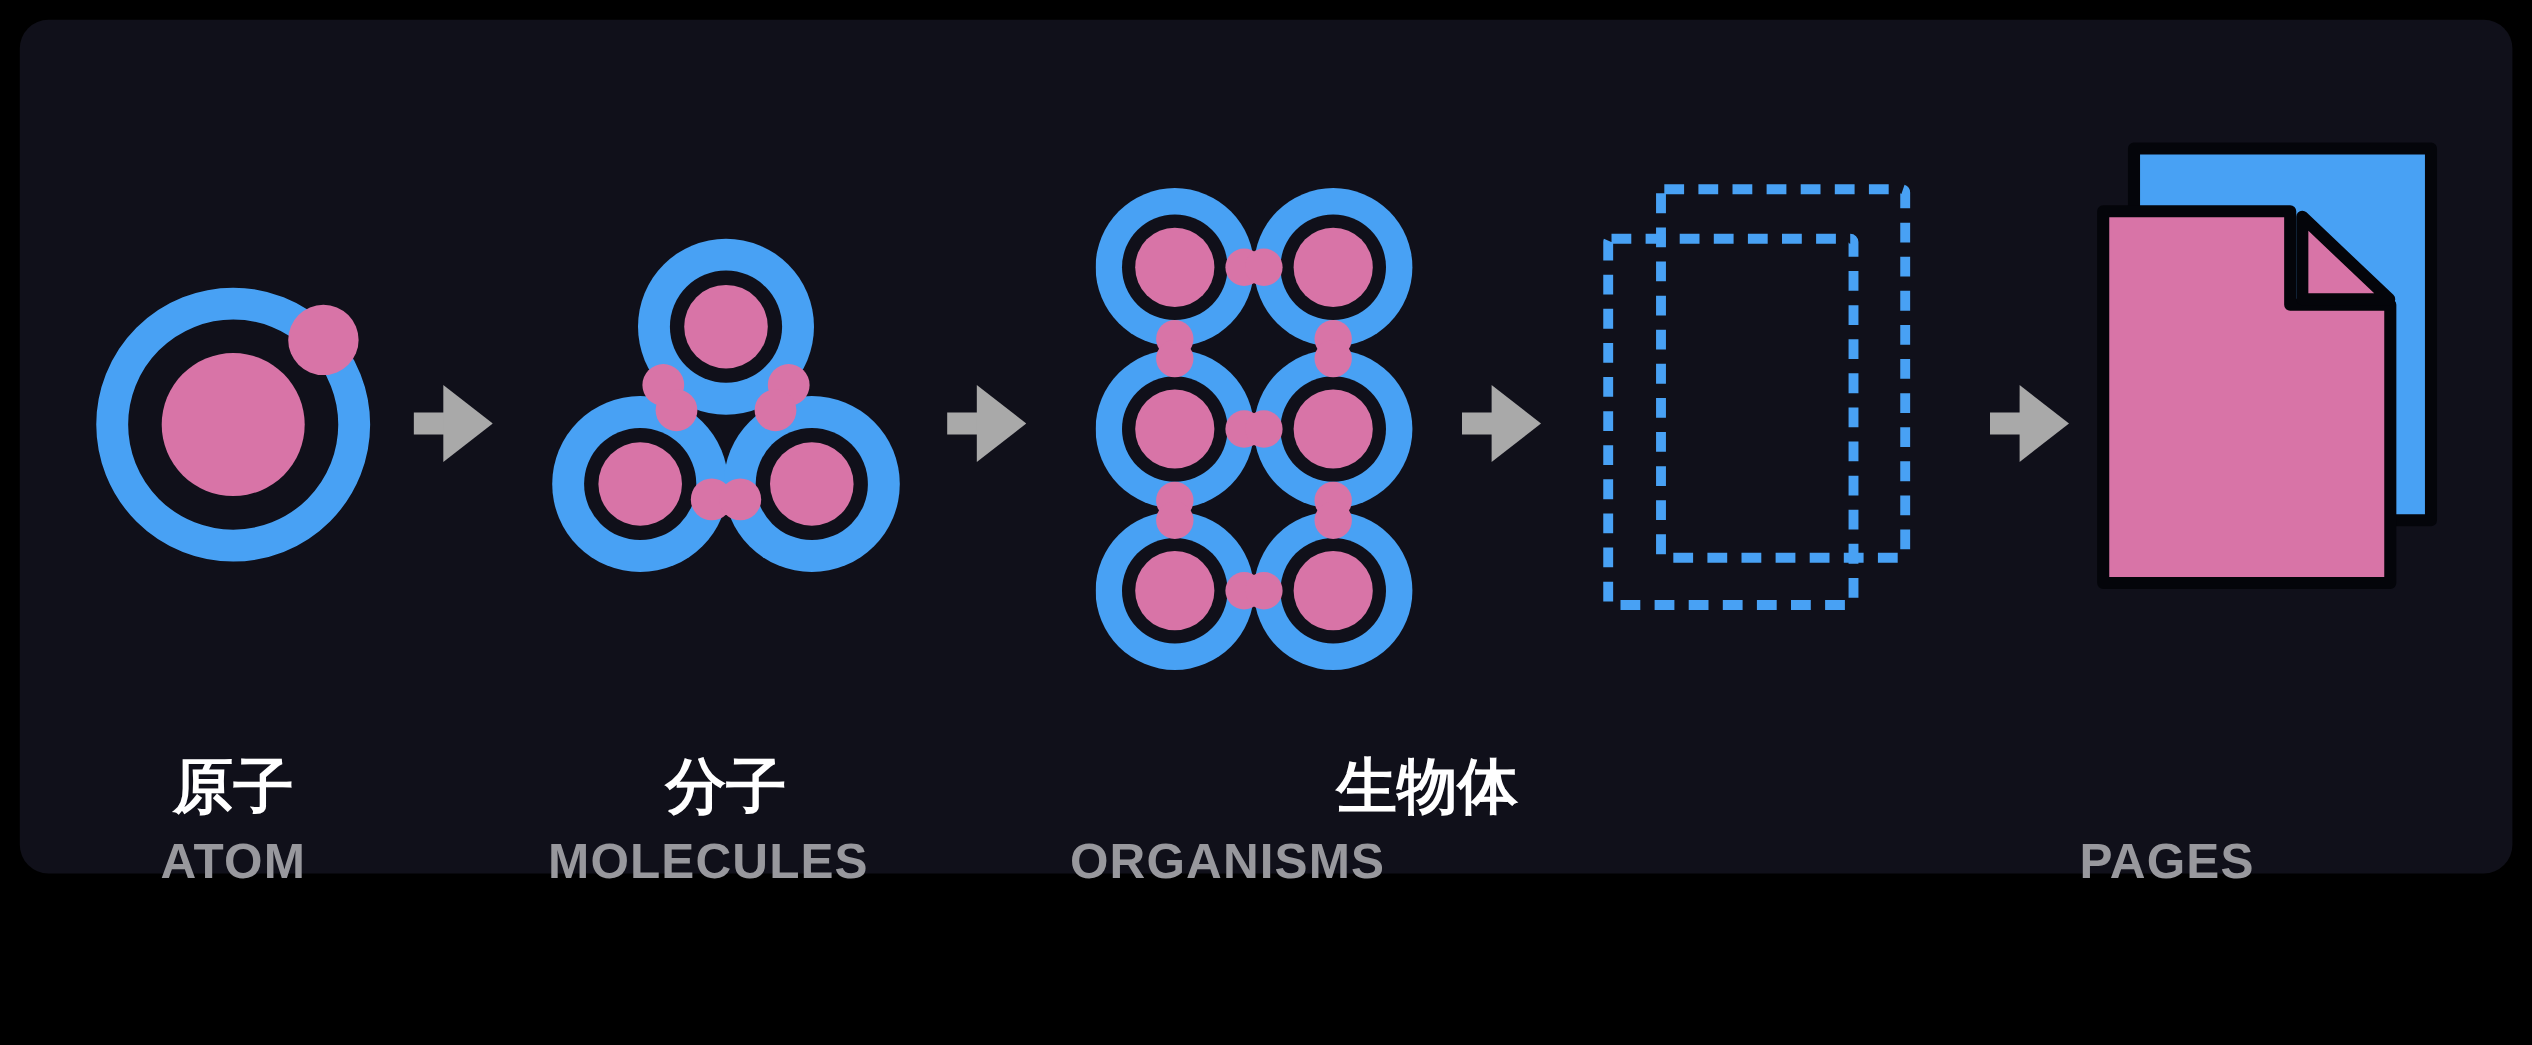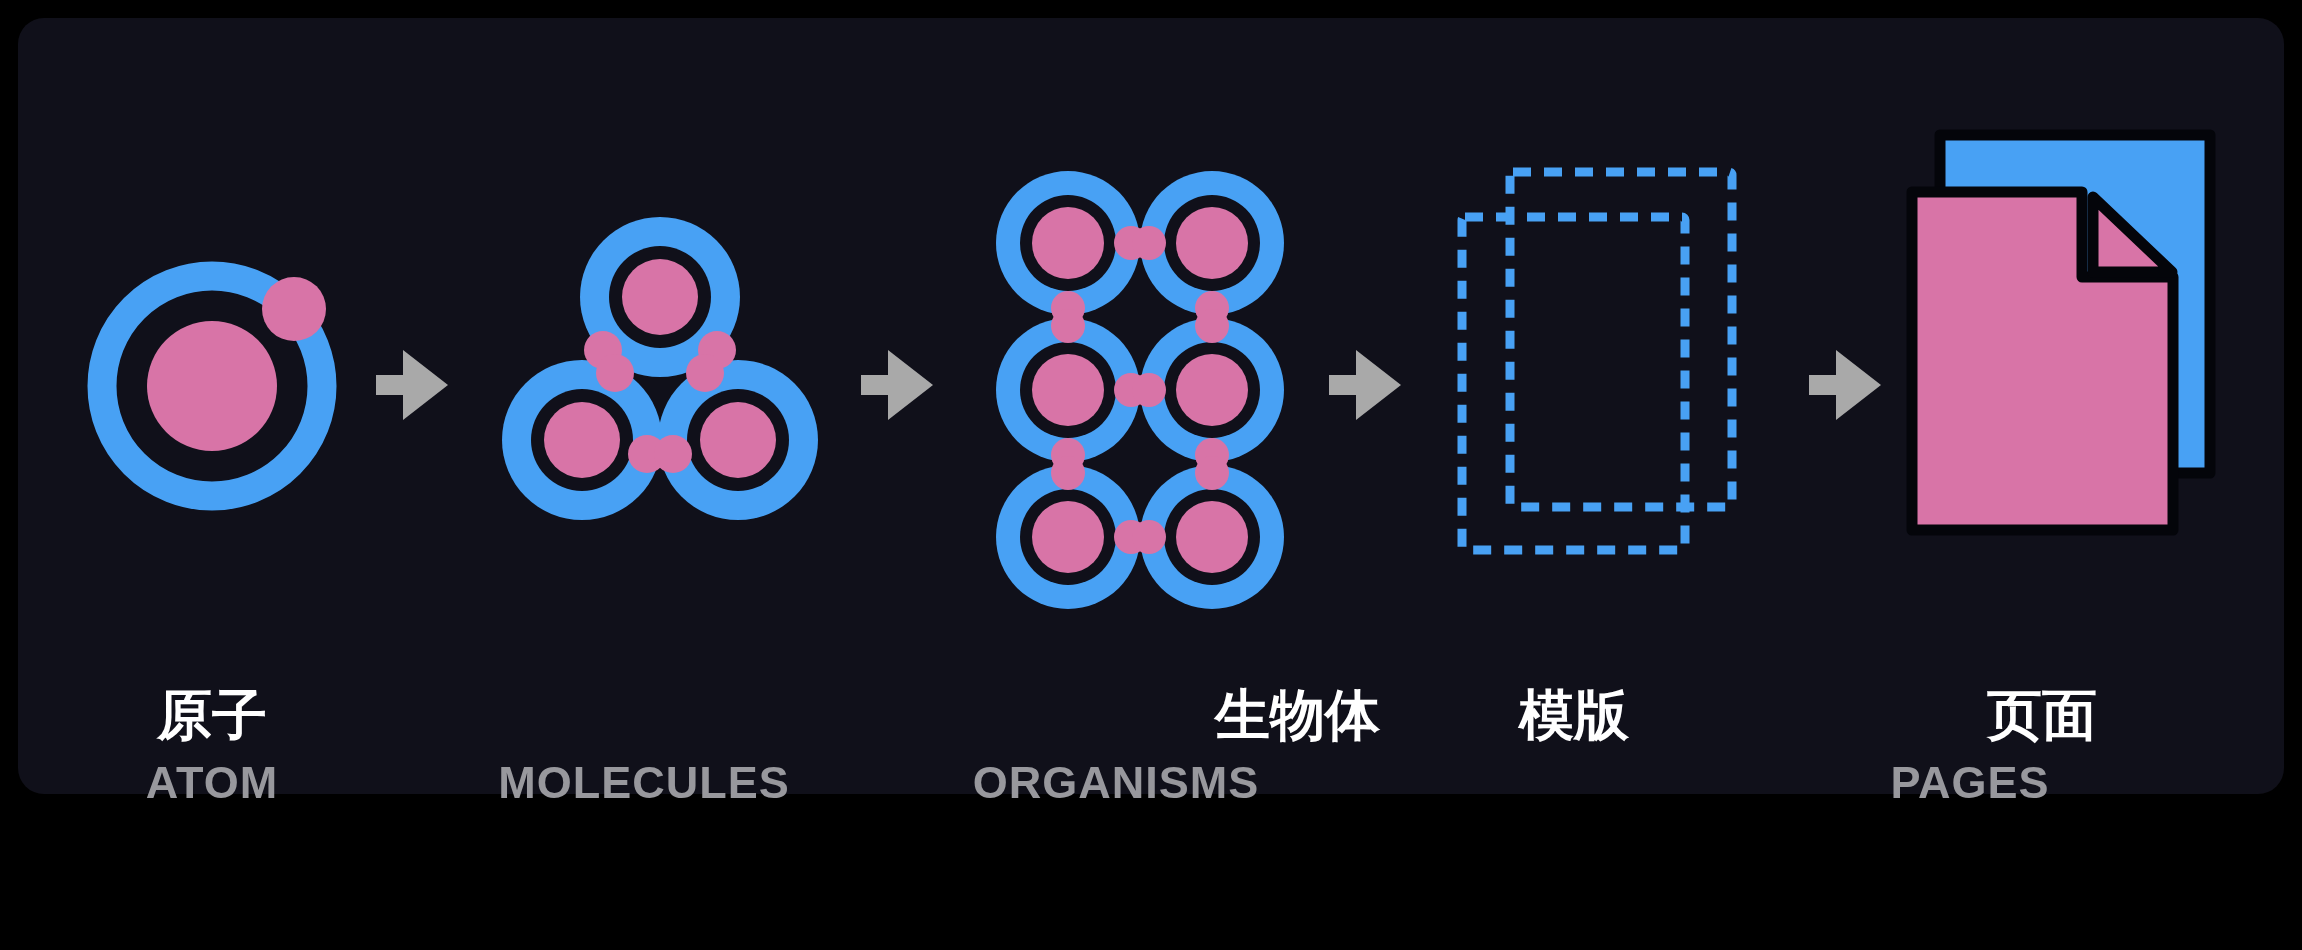--- a/index.html
+++ b/index.html
@@ -82,20 +82,21 @@
 
     <g class="fill-pink">
       <circle cx="103" cy="134" r="19"></circle>
       <circle cx="115" cy="157" r="19"></circle>
       <circle cx="217" cy="134" r="19"></circle>
       <circle cx="205" cy="157" r="19"></circle>
       <circle cx="147" cy="238" r="19"></circle>
       <circle cx="173" cy="238" r="19"></circle>
     </g>
   </svg>
+  <div class="label-zh" style="left:420px;">分子</div>
   <div class="label-en" style="left:404px;">MOLECULES</div>
 
   <svg class="abs" style="left:861px;top:350px;" width="72" height="70" viewBox="0 0 72 70">
     <rect x="0" y="25" width="30" height="20" class="fill-arrow"></rect>
     <polygon points="27,0 72,35 27,70" class="fill-arrow"></polygon>
   </svg>
 
   <svg class="abs" style="left:996px;top:170px;" width="290" height="440" viewBox="0 0 290 440">
 
     <g>
@@ -144,31 +145,29 @@
 
   <svg class="abs" style="left:1329px;top:350px;" width="72" height="70" viewBox="0 0 72 70">
     <rect x="0" y="25" width="30" height="20" class="fill-arrow"></rect>
     <polygon points="27,0 72,35 27,70" class="fill-arrow"></polygon>
   </svg>
 
   <svg class="abs" style="left:1452px;top:162px;" width="290" height="398" viewBox="0 0 290 398">
     <rect x="58" y="10" width="222" height="335" rx="3" class="stroke-blue" stroke-width="9" stroke-dasharray="18 13"></rect>
     <rect x="10" y="55" width="223" height="333" rx="3" class="stroke-blue" stroke-width="9" stroke-dasharray="18 13"></rect>
   </svg>
-  <div class="label-zh" style="left:1334px;">模版</div>
 
   <svg class="abs" style="left:1809px;top:350px;" width="72" height="70" viewBox="0 0 72 70">
     <rect x="0" y="25" width="30" height="20" class="fill-arrow"></rect>
     <polygon points="27,0 72,35 27,70" class="fill-arrow"></polygon>
   </svg>
 
   <svg class="abs" style="left:1900px;top:123px;" width="316" height="413" viewBox="0 0 316 413">
 
     <rect x="40" y="12" width="270" height="338" class="fill-blue stroke-ink" stroke-width="11" stroke-linejoin="round"></rect>
 
     <path d="M12,69 H182 V154 H273 V407 H12 Z" class="fill-pink stroke-ink" stroke-width="11" stroke-linejoin="round"></path>
 
     <path d="M193,74 V149 H272 Z" class="fill-pink stroke-ink" stroke-width="11" stroke-linejoin="round"></path>
   </svg>
-  <div class="label-zh" style="left:1802px;">页面</div>
   <div class="label-en" style="left:1730px;">PAGES</div>
 
 </div>
 
 </body></html>

